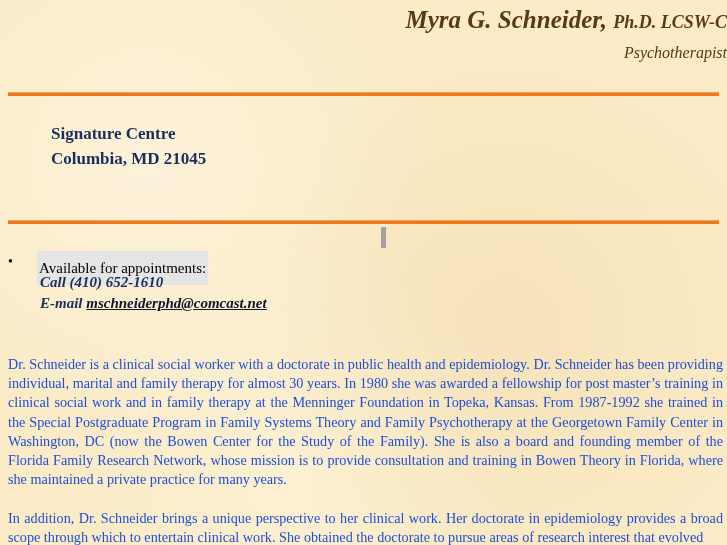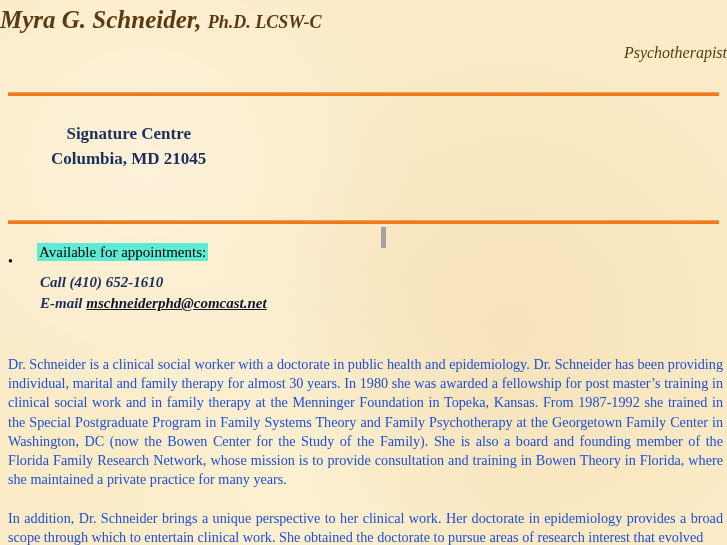--- a/index.html
+++ b/index.html
@@ -9,47 +9,47 @@
       background-image:
         radial-gradient(circle at 20% 30%, rgba(255,255,255,0.35) 0, rgba(255,255,255,0) 40%),
         radial-gradient(circle at 70% 60%, rgba(230,200,150,0.25) 0, rgba(230,200,150,0) 45%),
         radial-gradient(circle at 40% 85%, rgba(255,250,230,0.4) 0, rgba(255,250,230,0) 35%);
       font-family: "Liberation Serif", "DejaVu Serif", serif;
       color: #000;
       position: relative;
     }
     .name {
       font-size: 25px; font-weight: bold; font-style: italic; color: #5b3a12;
-      position: absolute; left: 0; right: 0; top: 6px; text-align: left;
+      position: absolute; left: 0; right: 0; top: 6px; text-align: right;
     }
     .name .creds { font-size: 18px; }
     .title {
       position: absolute; left: 0; right: 0; top: 44px; text-align: right;
       font-size: 16px; font-weight: normal; font-style: italic; color: #5b3a12;
     }
     .rule {
       position: absolute; left: 8px; width: 711px; height: 3px;
       background: #ee7a1d; border-top: 1px solid #f6a050;
     }
     .rule.r1 { top: 92px; }
     .rule.r2 { top: 220px; }
     .address {
       position: absolute; left: 51px; top: 121px;
-      font-size: 17px; font-weight: bold; color: #1c2f5c; line-height: 25px; text-align: center;
+      font-size: 17px; font-weight: bold; color: #1c2f5c; line-height: 25px;
     }
     .scroll-marker {
       position: absolute; left: 381px; top: 227px; width: 5px; height: 21px;
       background: #a3a3a3;
     }
     .bullet {
       position: absolute; left: 8px; top: 254px; font-size: 14px;
     }
     .avail {
-      position: absolute; left: 37px; top: 243px; font-size: 15px;
-      background: #5eead4; padding: 0 2px; line-height: 18px;
+      position: absolute; left: 37px; top: 251px; font-size: 15px;
+      background: #e5e5e5; padding: 8px 2px; line-height: 18px;
     }
     .contact {
       position: absolute; left: 40px; font-size: 15px; font-weight: bold; font-style: italic;
       color: #1c2f5c;
     }
     .contact.call { top: 274px; }
     .contact.email { top: 295px; }
     .contact a { color: #0f172a; text-decoration: underline; }
     .para {
       position: absolute; left: 8px; width: 715px;

